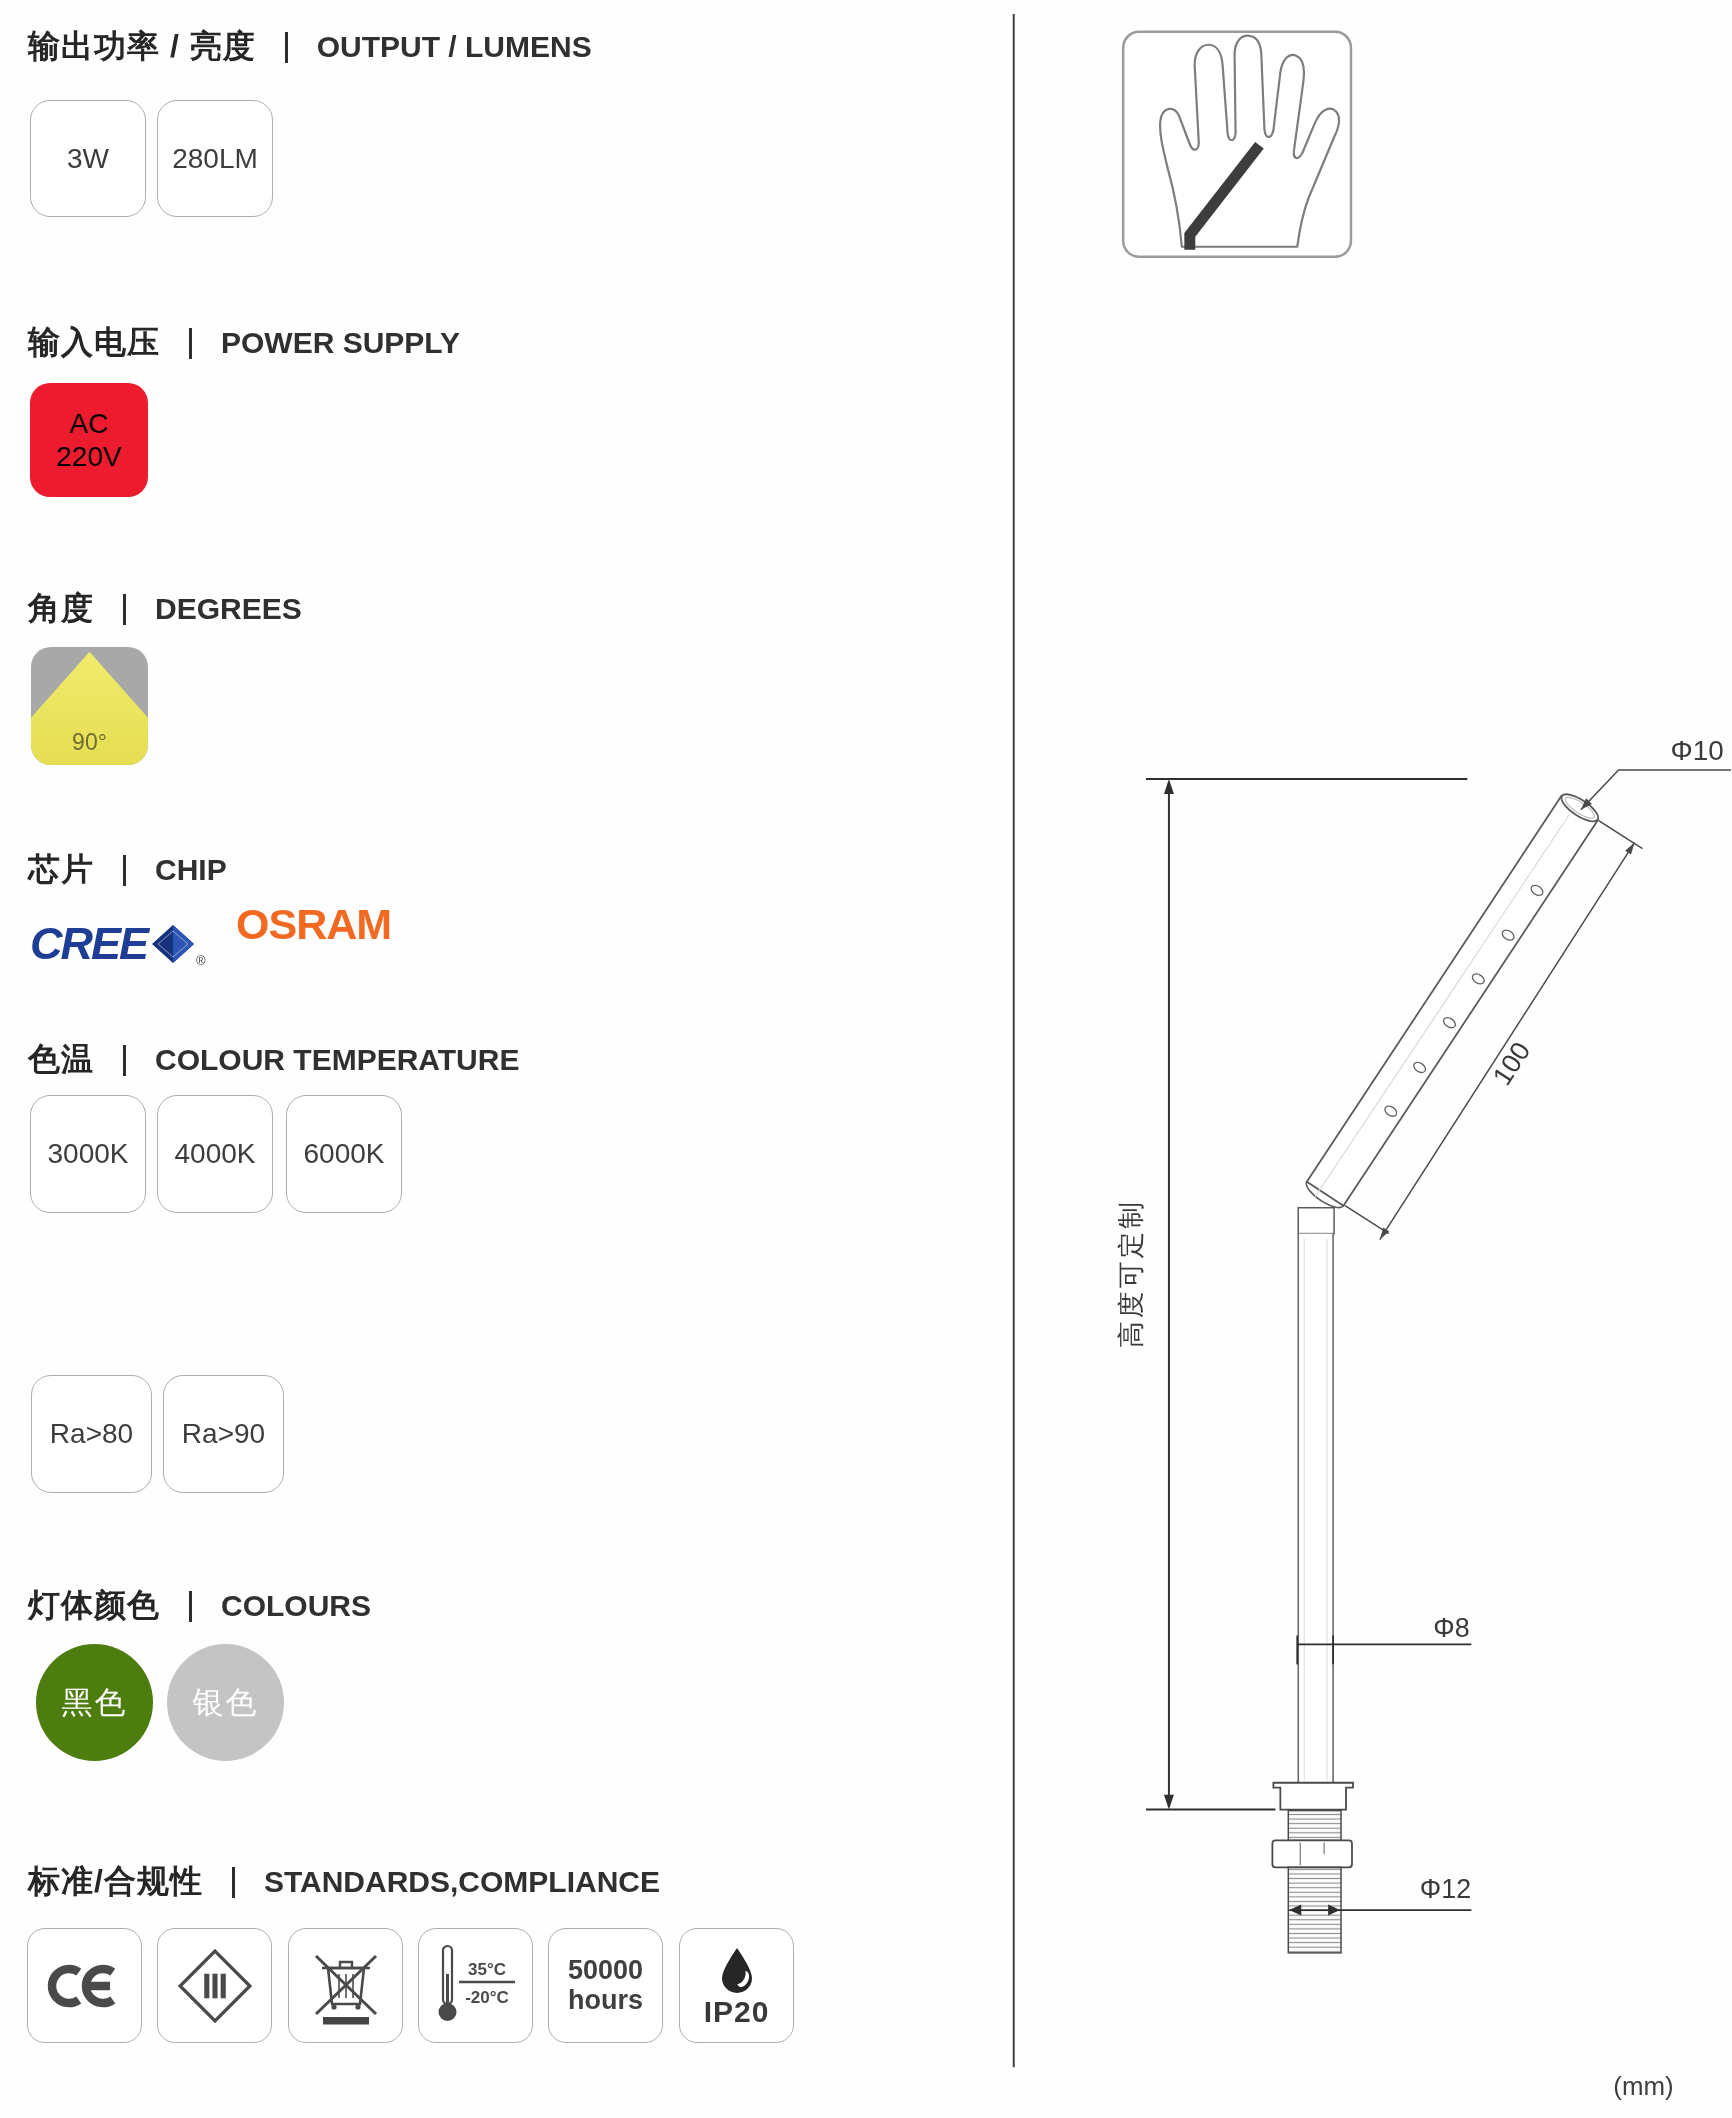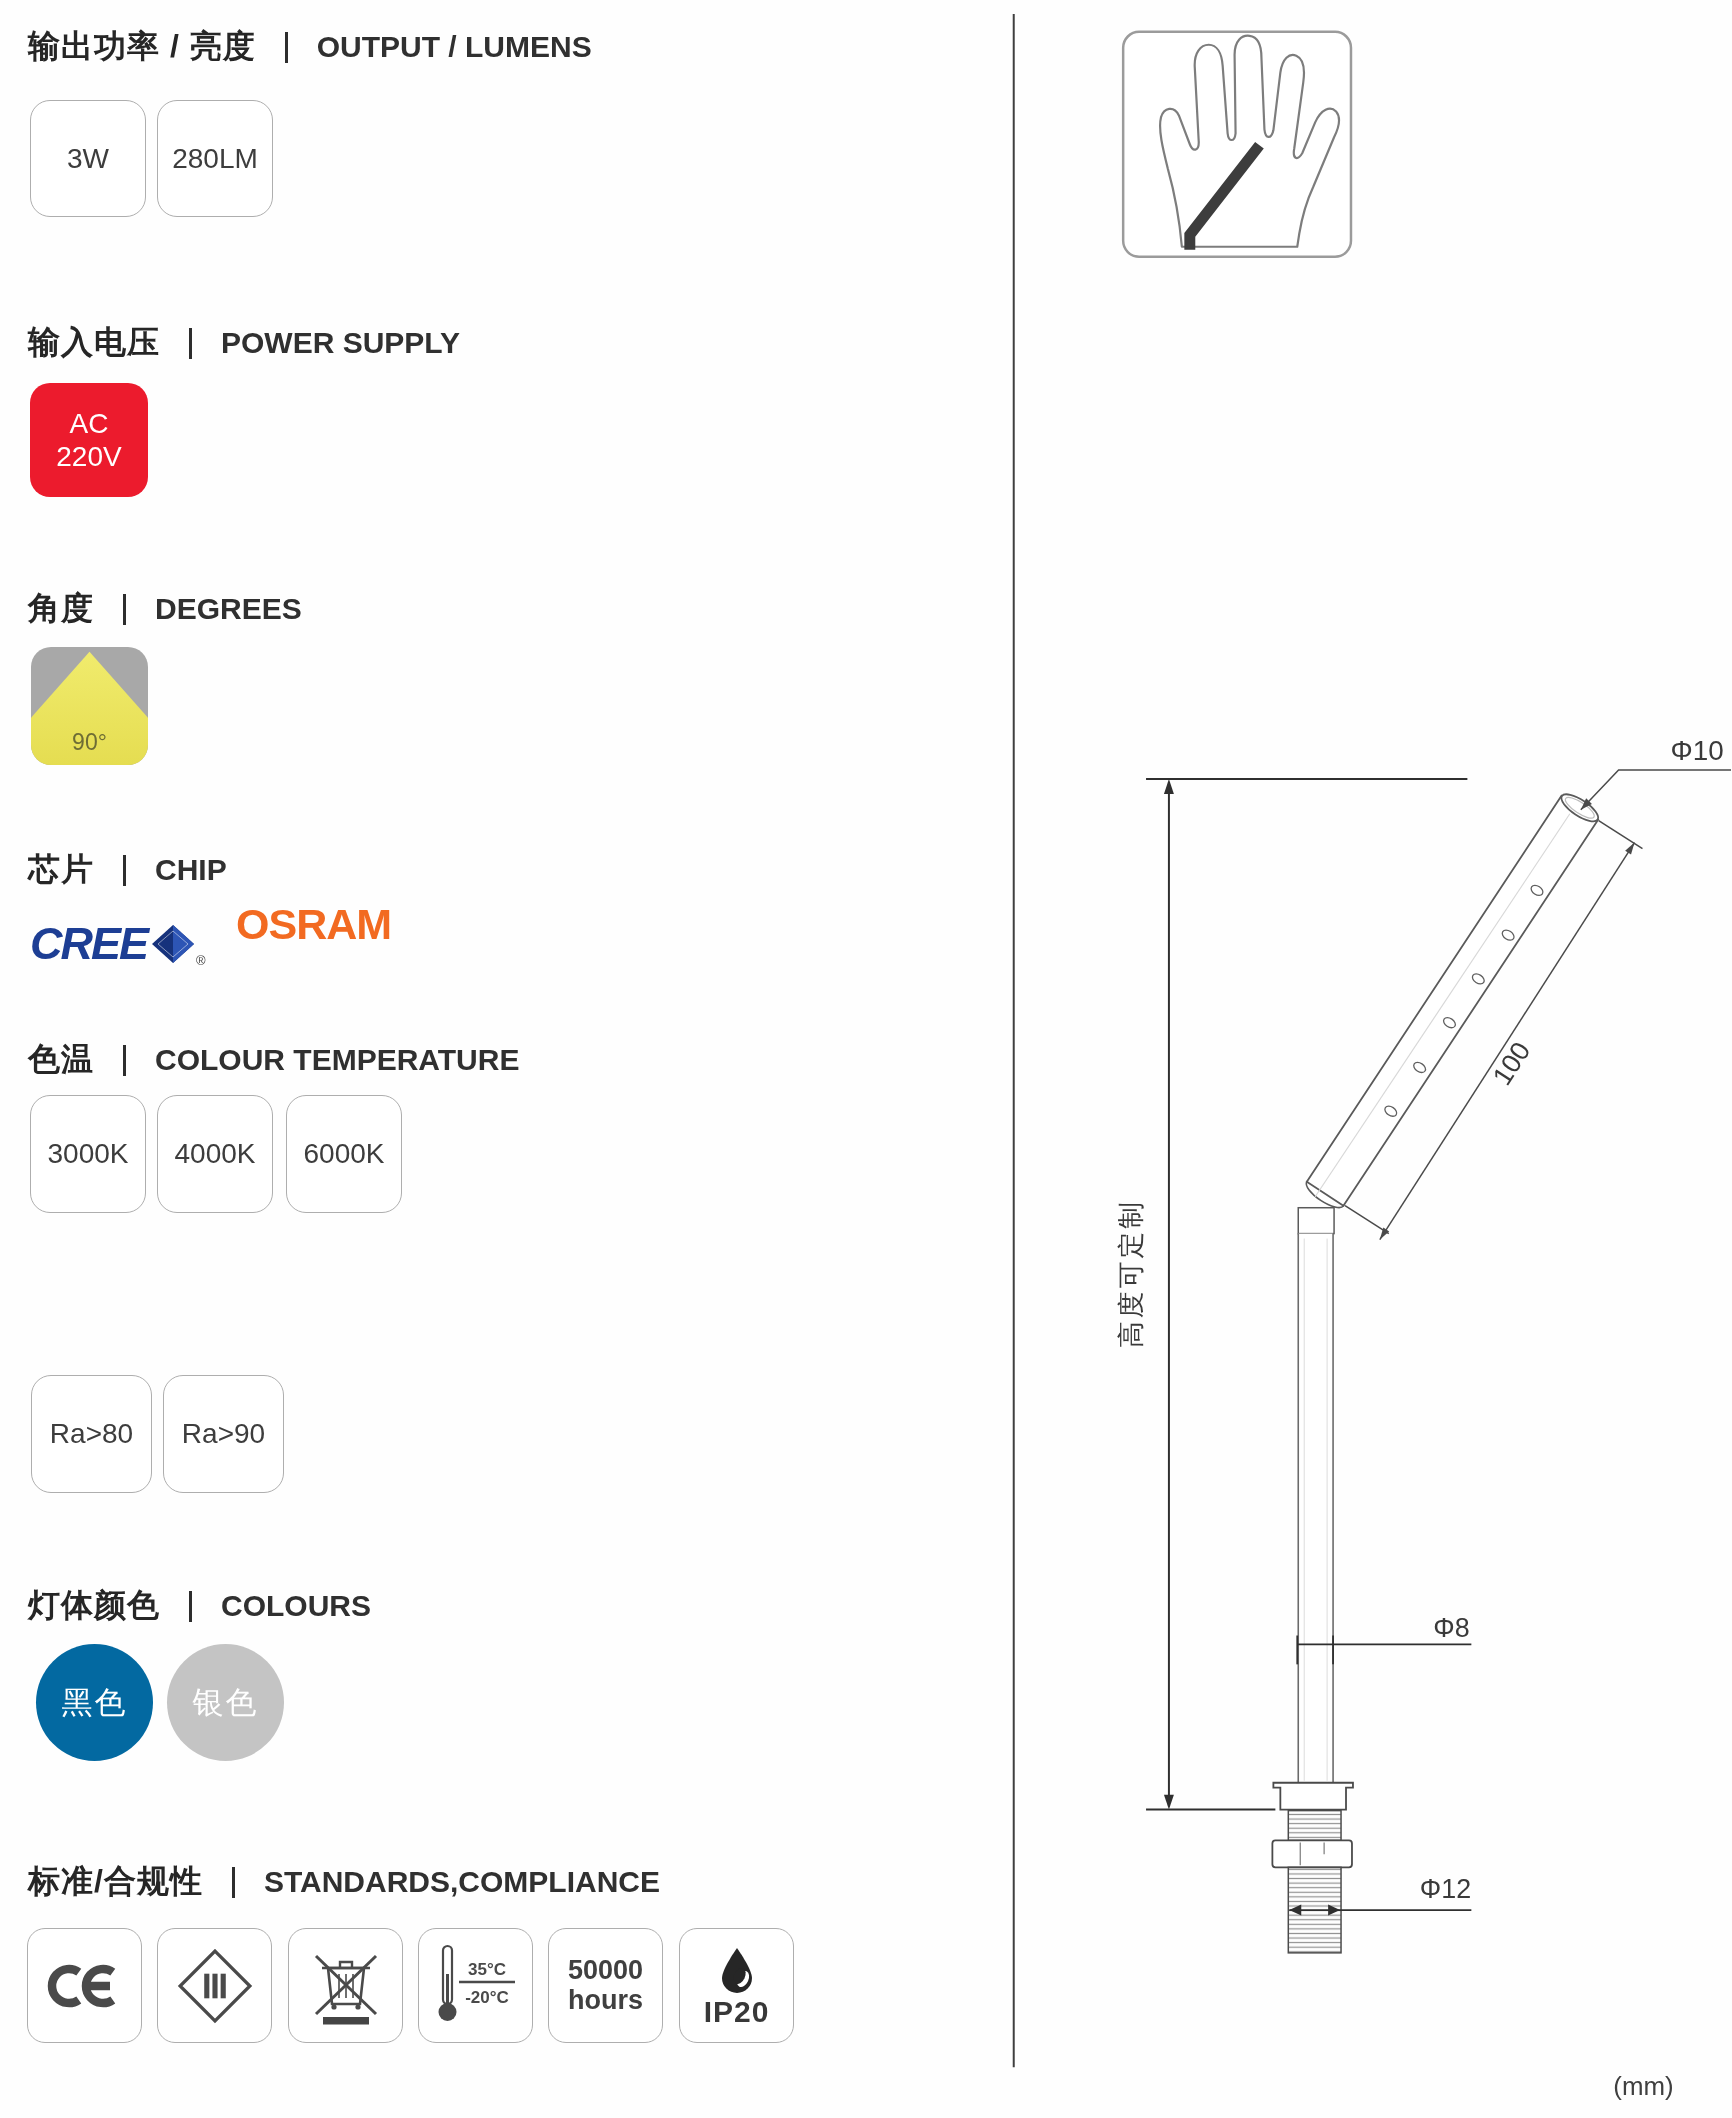--- a/index.html
+++ b/index.html
@@ -6,21 +6,21 @@
   .page{position:relative;width:1732px;height:2118px;background:#fefefe;overflow:hidden;
         font-family:"Liberation Sans",sans-serif;color:#2b2b2b;}
   .sec-title{position:absolute;left:28px;display:flex;align-items:center;gap:29px;height:42px;}
   .sec-title .zh{font-size:32px;font-weight:bold;color:#262626;letter-spacing:1px;white-space:nowrap;}
   .sec-title .sep{width:3px;height:31px;background:#2d2d2d;}
   .sec-title .en{font-size:30px;font-weight:bold;color:#303030;letter-spacing:0;white-space:nowrap;}
   .badge{position:absolute;width:116px;height:117px;border:1.5px solid #aeaeae;border-radius:20px;
          background:#fff;display:flex;align-items:center;justify-content:center;
          font-size:28px;color:#3d3d3d;box-sizing:border-box;}
   .badge.sq{width:115px;height:115px;border-radius:18px;}
-  .badge.red{border:none;color:#ffffff;flex-direction:column;line-height:1.18;font-size:28px;}
+  .badge.red{border:none;color:#000000;flex-direction:column;line-height:1.18;font-size:28px;}
   .beam-icon{position:absolute;left:31px;top:647px;width:117px;height:118px;border-radius:20px;
              background:#a8a8a8;overflow:hidden;}
   .beam-shape{position:absolute;inset:0;
               clip-path:polygon(50% 4%,100% 60%,100% 100%,0 100%,0 60%);
               background:linear-gradient(#f1ec6e,#e5dd51);}
   .beam-label{position:absolute;left:0;right:0;bottom:9px;text-align:center;
               font-size:23px;color:#6e6d35;}
   .logo-row{position:absolute;top:898px;left:30px;height:52px;display:flex;align-items:center;}
   .cree{display:flex;align-items:center;margin-top:40px;}
   .cree-text{font-size:45px;font-weight:bold;font-style:italic;letter-spacing:-2px;color:#1d3e94;}
@@ -114,21 +114,21 @@
   </div>
   <div class="badge" style="left:163px;top:1375px;width:121px;height:118px">
     <span>Ra&gt;90</span>
   </div>
 
   <div class="sec-title" style="top:1585px">
     <span class="zh">灯体颜色</span>
     <span class="sep"></span>
     <span class="en">COLOURS</span>
   </div>
-  <div class="cswatch" style="left: 36px; top: 1644px; background: #0369a1;">
+  <div class="cswatch" style="left: 36px; top: 1644px; background: #4d7c0f;">
     <span>黑色</span>
   </div>
   <div class="cswatch" style="left: 167px; top: 1644px; background: rgb(196, 196, 196);">
     <span>银色</span>
   </div>
 
   <div class="sec-title" style="top:1861px">
     <span class="zh">标准/合规性</span>
     <span class="sep"></span>
     <span class="en">STANDARDS,COMPLIANCE</span>

